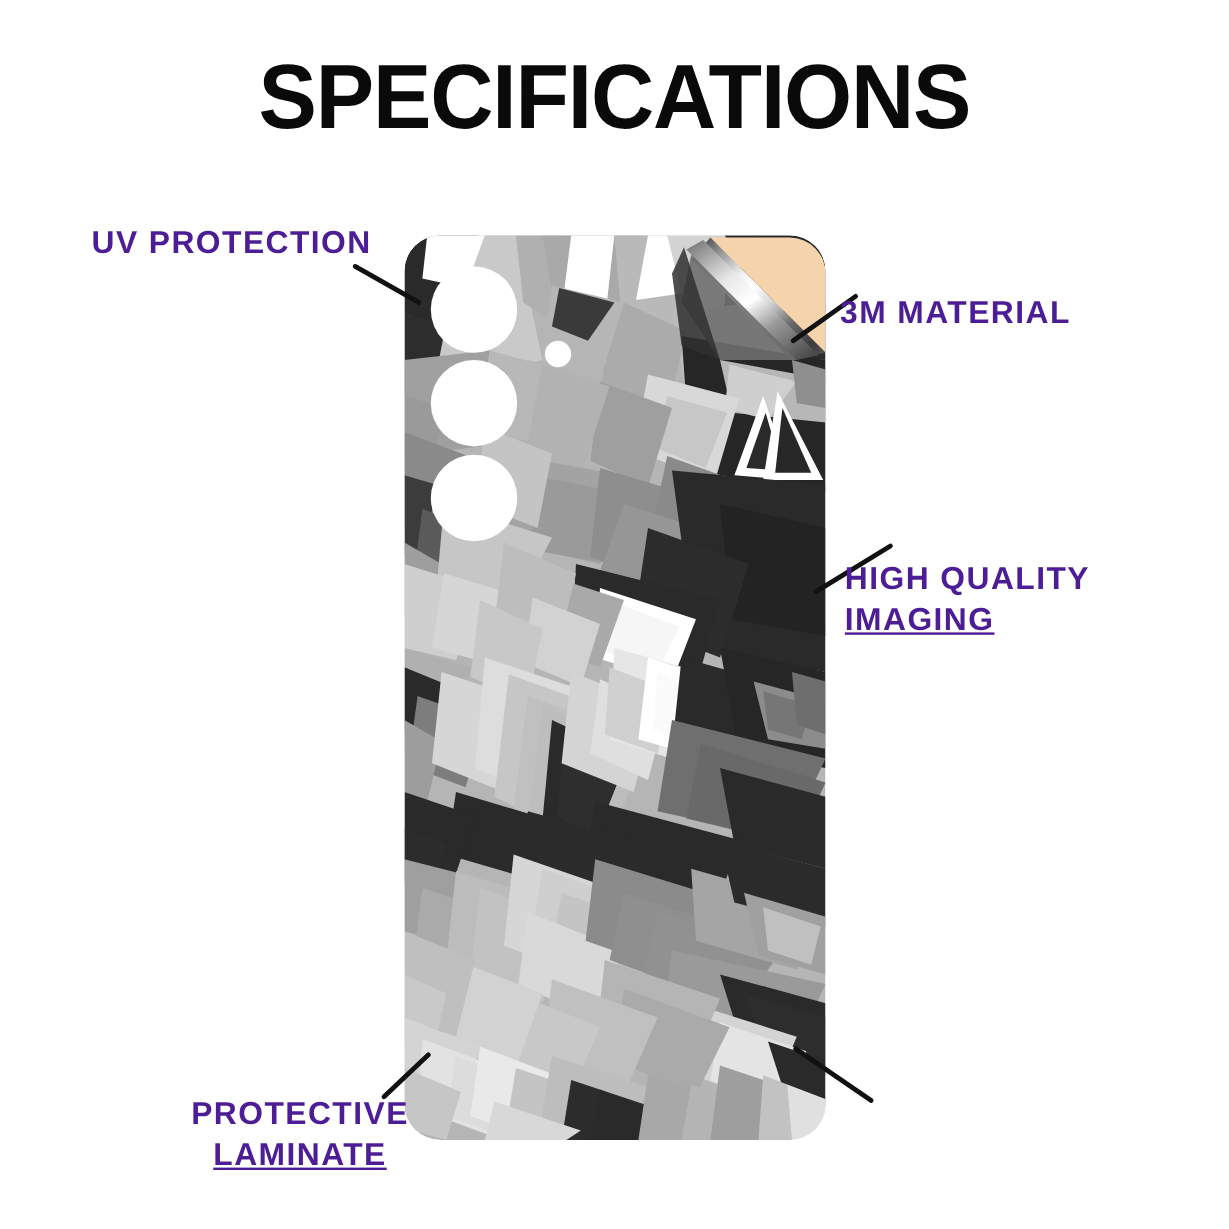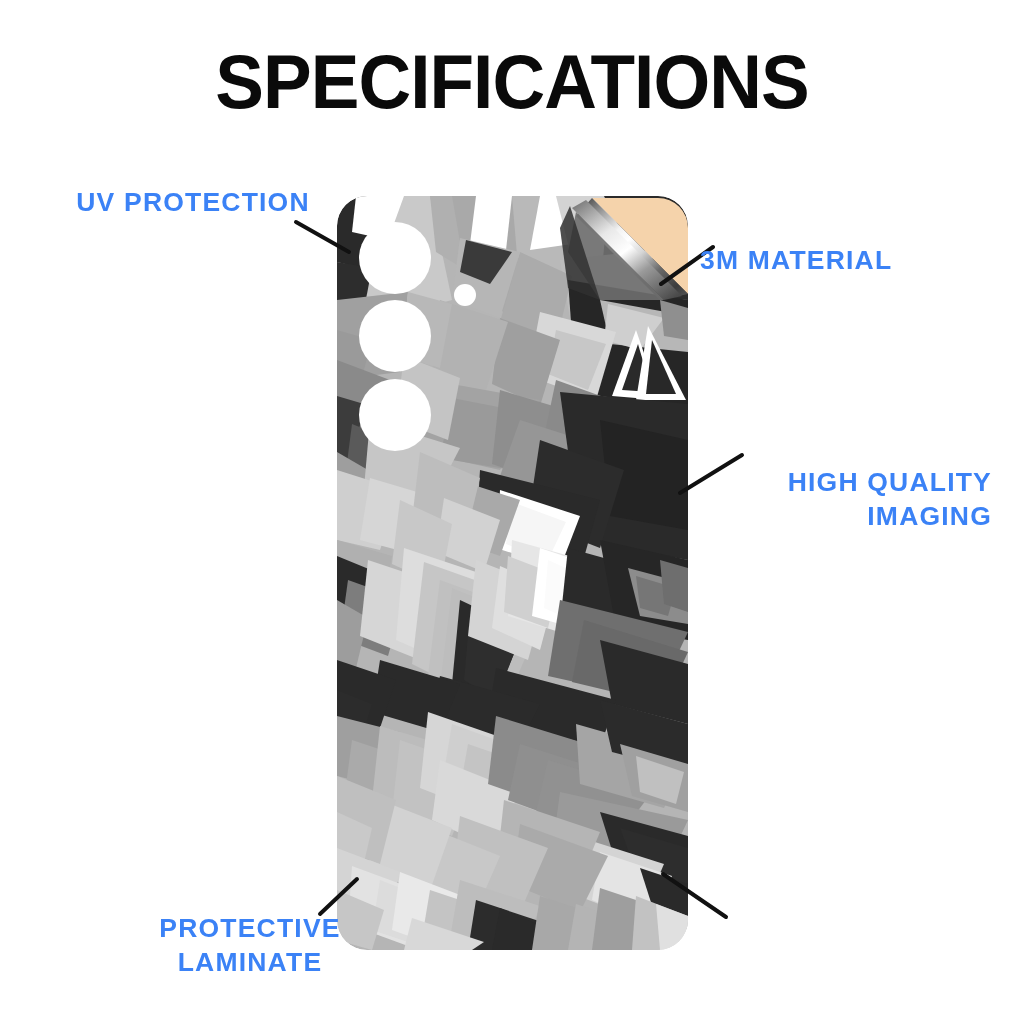--- a/index.html
+++ b/index.html
@@ -38,31 +38,31 @@
     transform-origin: 50% 50%;
     white-space: nowrap;
   }
   .callout {
     position: absolute;
     font-family: "Liberation Sans", sans-serif;
     font-weight: 600;
     font-size: 26.5px;
     line-height: 1.28;
     letter-spacing: 1.2px;
-    color: #3b82f6;
+    color: #4c1d95;
     white-space: nowrap;
   }
   .callout.left   { text-align: center; }
   .callout.right  { text-align: center; margin-top: 44px; }
   #callout-uv        { left:  62px; top: 186px; width: 262px; text-align: center; }
   #callout-3m        { left: 700px; top: 200px; width: 260px; text-align: left;  }
-  #callout-imaging   { left: 748px; top: 422px; width: 244px; text-align: right; }
+  #callout-imaging   { left: 704px; top: 422px; width: 244px; text-align: left; }
   #callout-laminate  { left: 118px; top: 912px; width: 264px; text-align: center; }
   #callout-device    { left: 700px; top: 912px; width: 268px; text-align: center; }
-  .callout .line2 { display: block; }
+  .callout .line2 { display: block; text-decoration: underline; }
   svg.art { position: absolute; left: 0; top: 0; }
 </style>
 </head>
 <body>
 
 <div id="stage">
 
   <div class="page-title">SPECIFICATIONS</div>
 
   <svg class="art" width="1024" height="1024" viewBox="0 0 1024 1024" aria-hidden="true">

